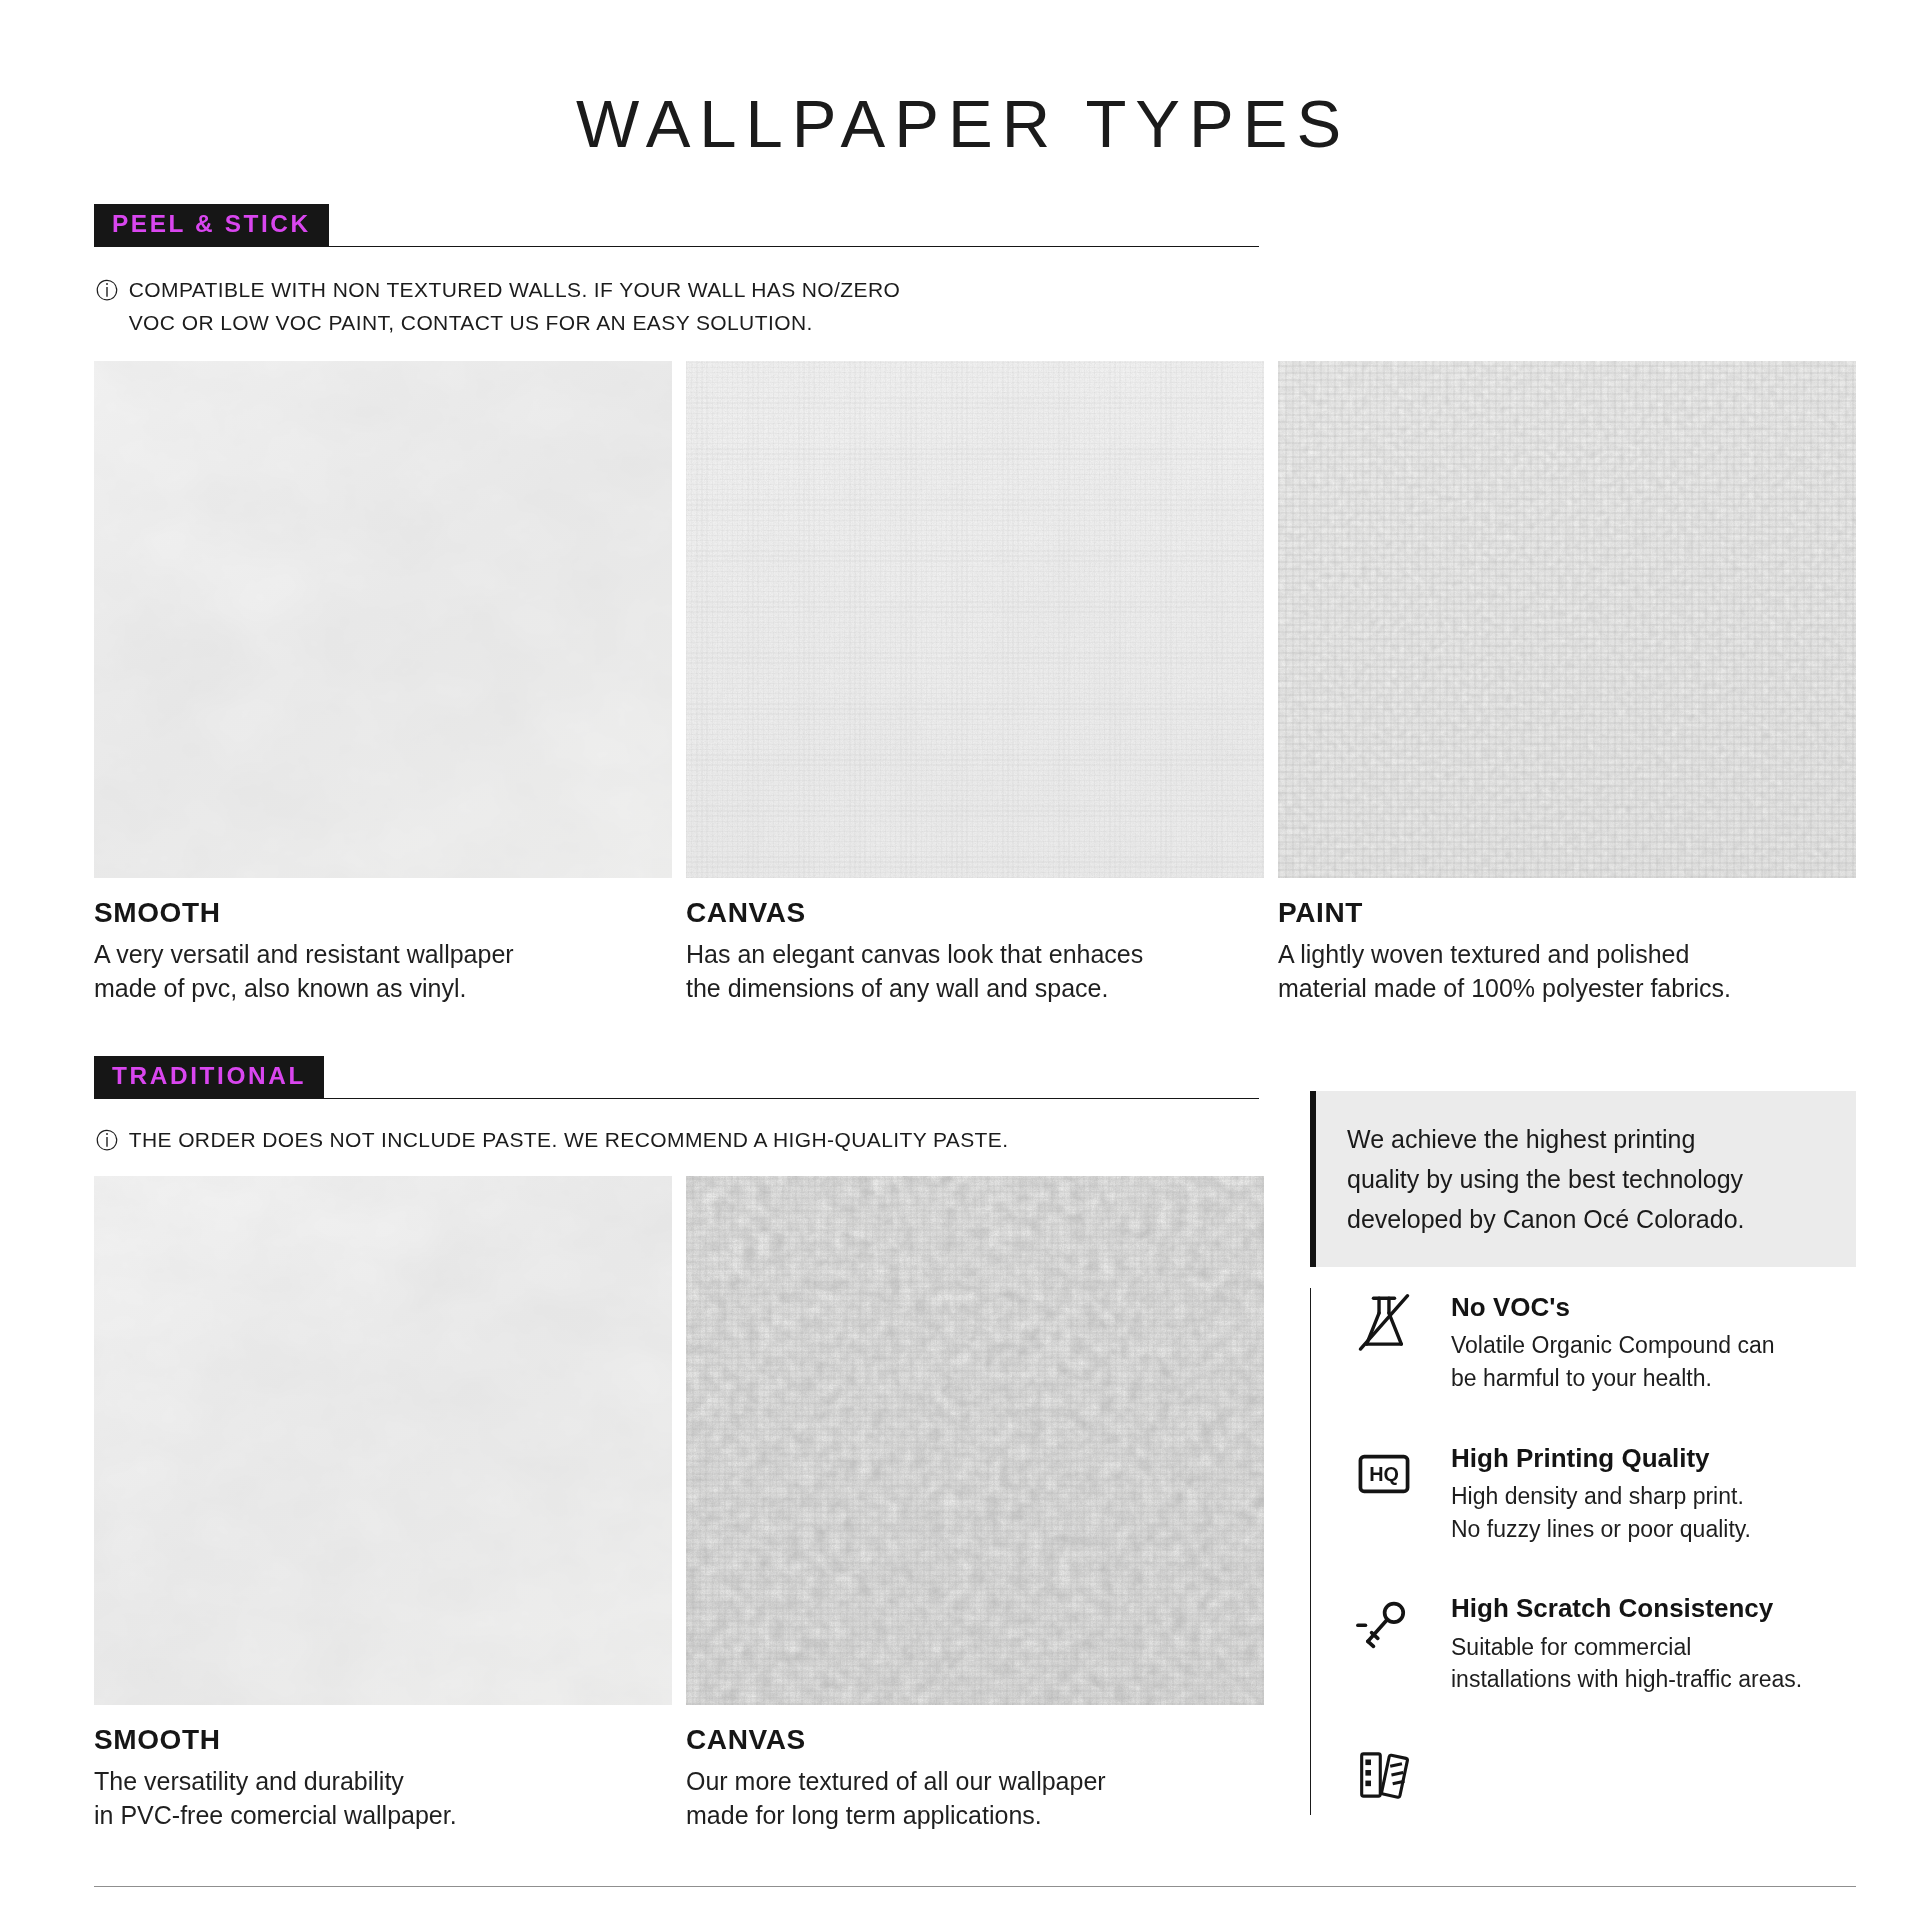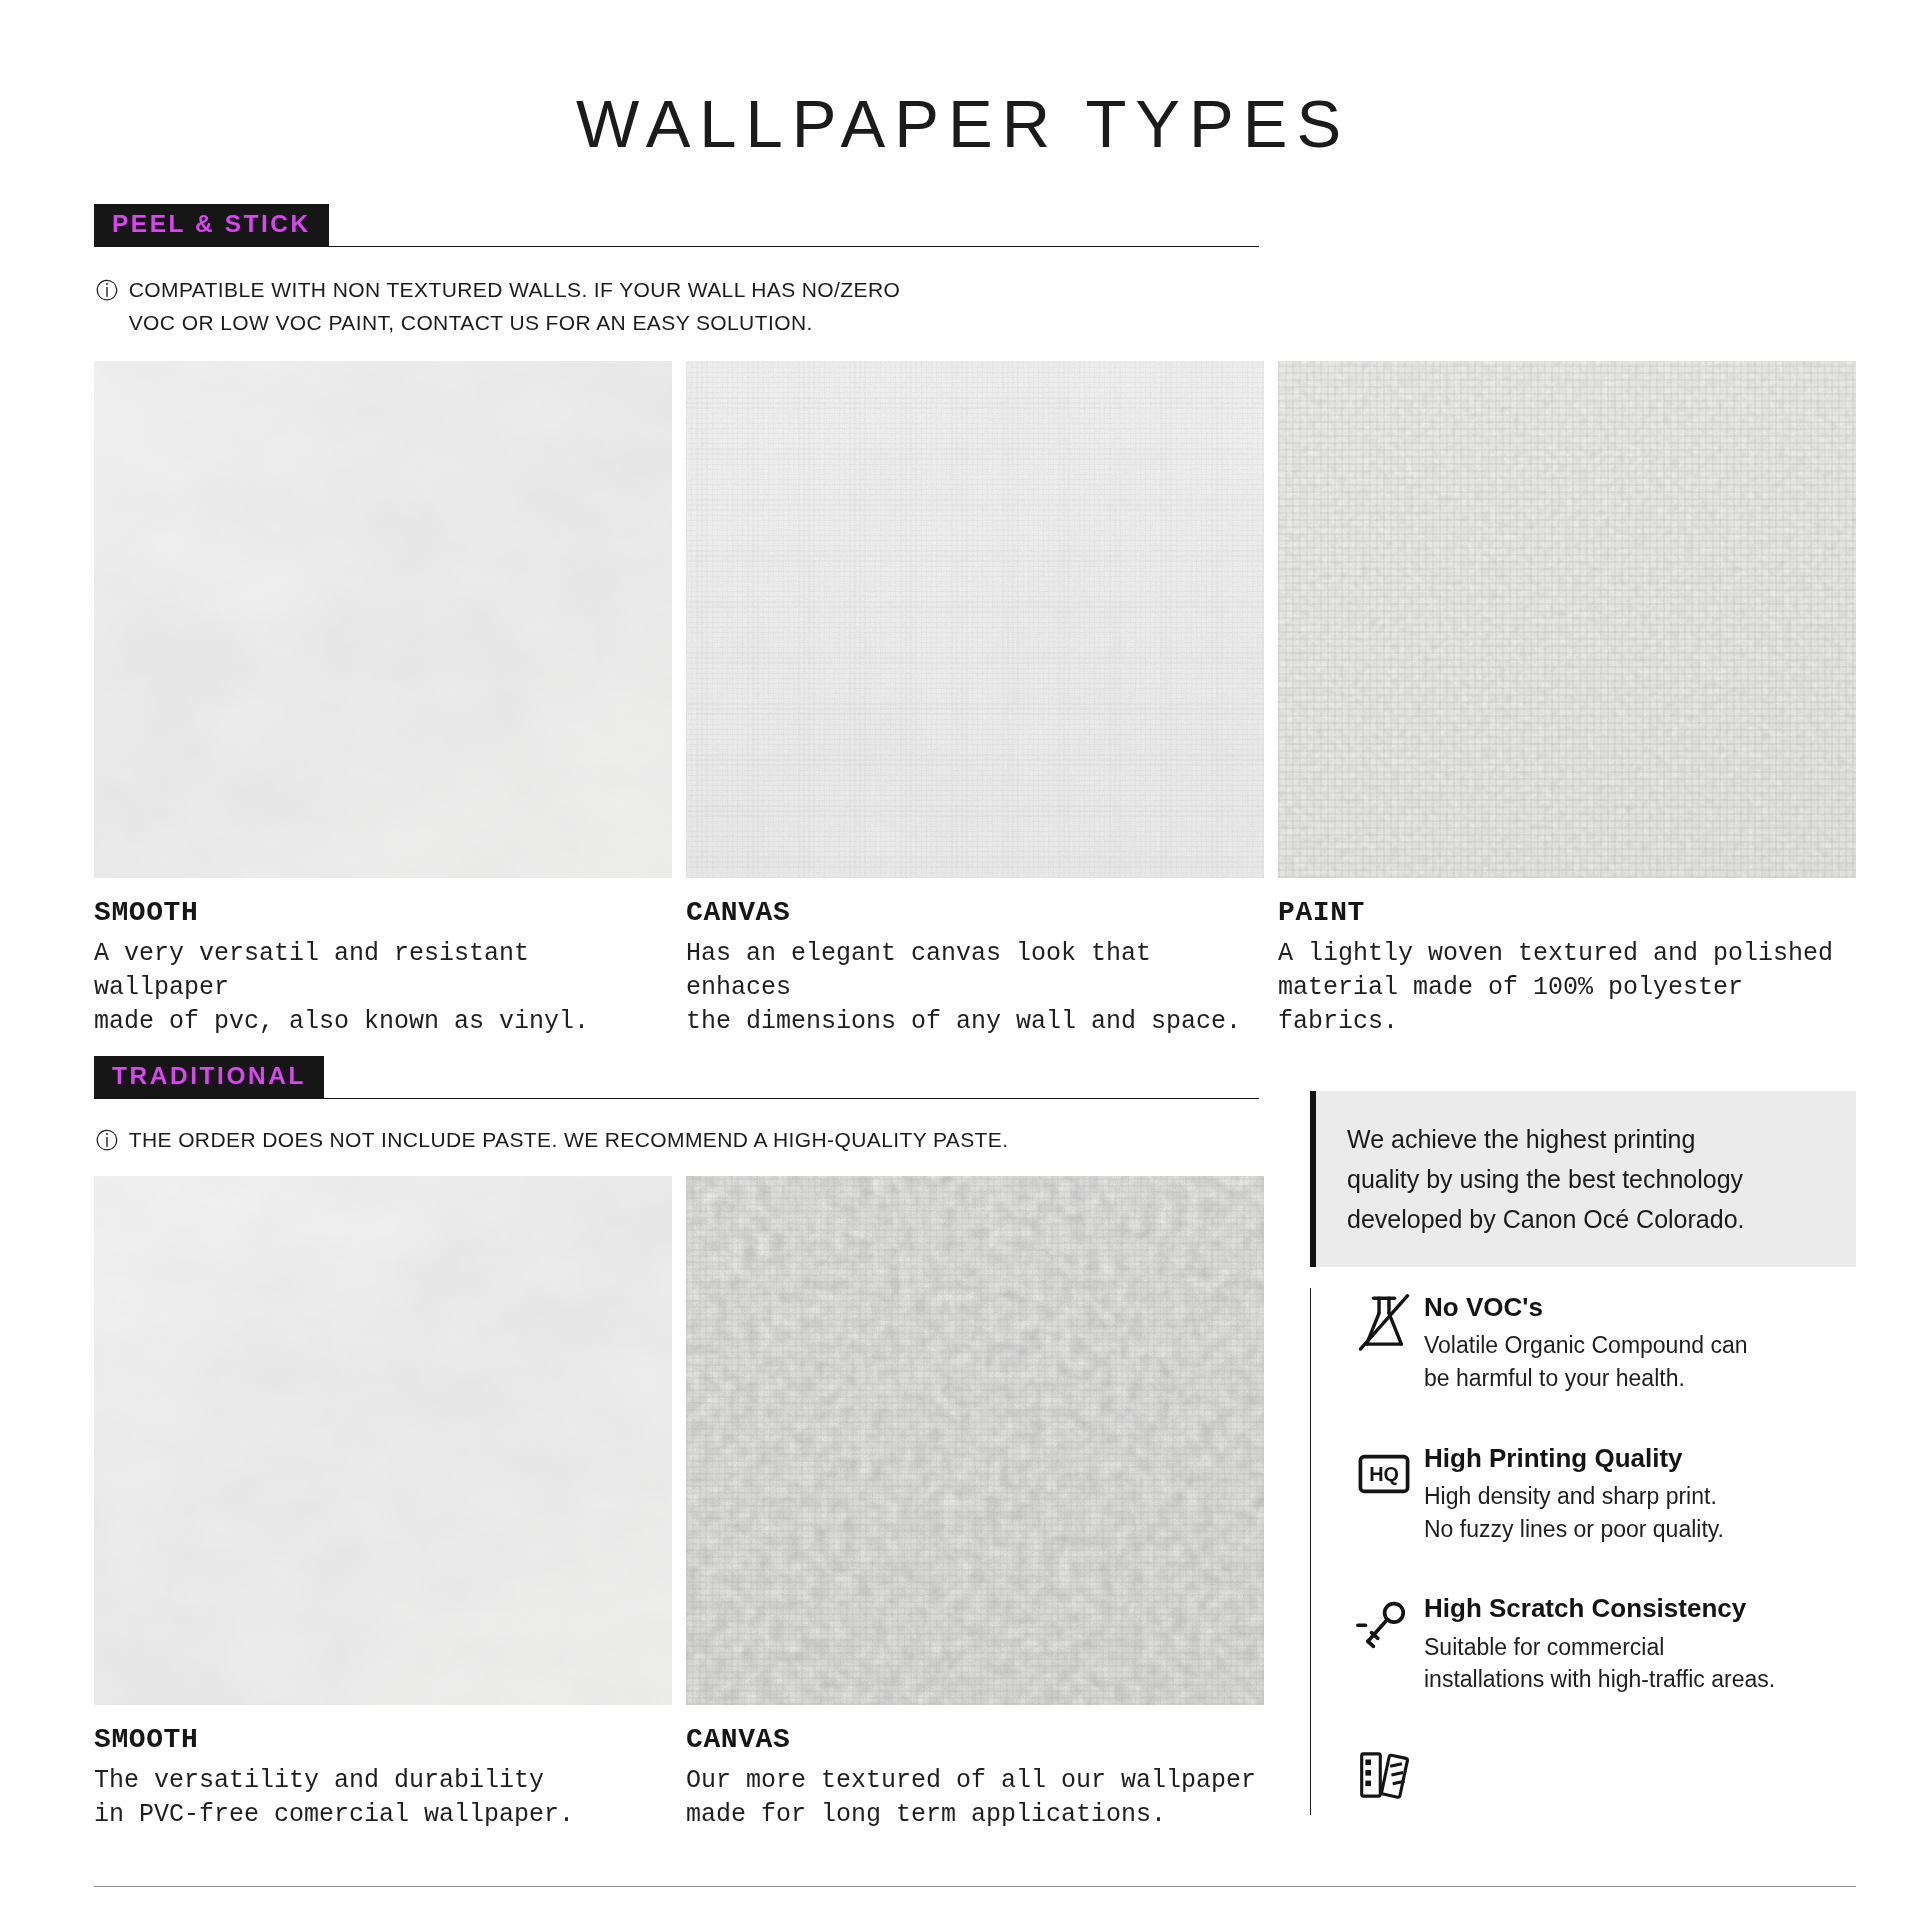--- a/index.html
+++ b/index.html
@@ -17,21 +17,21 @@
   .hdr-tr { top:1056px; }
   .badge { display:inline-block; background:#161616; color:#d946ef;
            font-size:24.4px; font-weight:bold; letter-spacing:2.6px; padding:6.4px 18px 7.7px; }
 
   .note { position:absolute; left:96px; display:flex; gap:10.3px;
           font-size:21px; letter-spacing:0.4px; line-height:1.55; color:#1c1c1c; }
   .note-ps { top:274px; width:1002px; }
   .note-tr { top:1124px; width:1165px; }
   .info-icon { font-size:22px; line-height:1.55; }
 
-  .swatch-grid { position:absolute; left:94px; display:grid; gap:14px;font-family:Liberation Mono, monospace; }
+  .swatch-grid { position:absolute; left:94px; display:grid; gap:14px; }
   .grid-ps { top:361px; width:1762px; grid-template-columns:repeat(3,1fr); }
   .grid-tr { top:1176px; width:1170px; grid-template-columns:repeat(2,1fr); }
 
   .swatch { position:relative; width:100%; overflow:hidden; }
   .grid-ps .swatch { height:517px; }
   .grid-tr .swatch { height:529px; }
   .noise { position:absolute; inset:0; width:100%; height:100%; display:block; }
 
   .tex-smooth  { background: linear-gradient(145deg, #f8f8f8 0%, #efefef 48%, #f4f4f3 100%); }
   .tex-canvas1 { background:
@@ -50,21 +50,21 @@
   .swatch-title { margin-top:19px; font-size:28px; font-weight:bold; letter-spacing:0.6px; color:#161616; }
   .swatch-desc  { margin-top:9px; font-size:25px; line-height:1.35; color:#1f1f1f; }
 
   .quality-box { position:absolute; left:1310px; top:1091px; width:546px;
                  background:#ebebeb; border-left:6.4px solid #131313;
                  padding:28px 10px 28px 31px; font-size:25px; line-height:1.6; color:#1a1a1a; }
 
   .features { position:absolute; left:1310px; top:1288px; width:546px;
               border-left:1.9px solid #1a1a1a; padding:3.9px 0 9px 42px;
               display:flex; flex-direction:column; gap:48px; }
-  .feature { display:flex; gap:9px; align-items:flex-start; }
+  .feature { display:flex; gap:36px; align-items:flex-start; }
   .f-icon { width:62px; height:62px; flex:0 0 auto; }
   .f-icon svg { width:100%; height:100%; }
   .f-title { font-size:26px; font-weight:bold; color:#141414; margin-bottom:6.4px; }
   .f-desc  { font-size:23px; line-height:1.42; color:#1e1e1e; }
 
   .bottom-divider { position:absolute; left:94px; top:1886px; width:1762px;
                     border-top:1.3px solid #8f8f8f; }
 </style>
 </head>
 <body>

